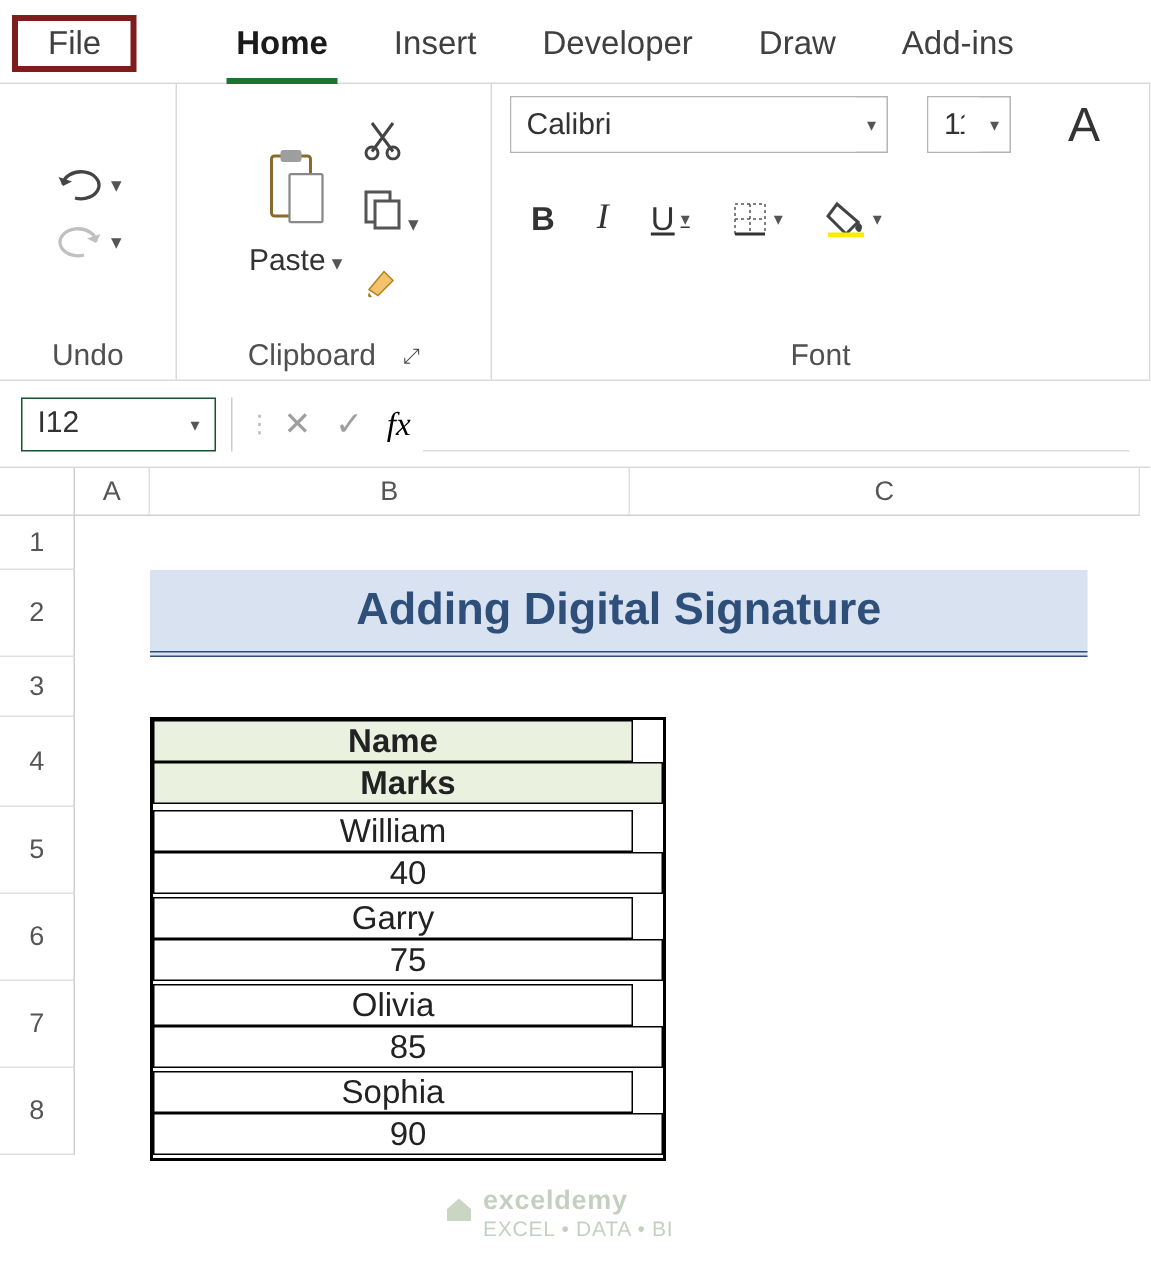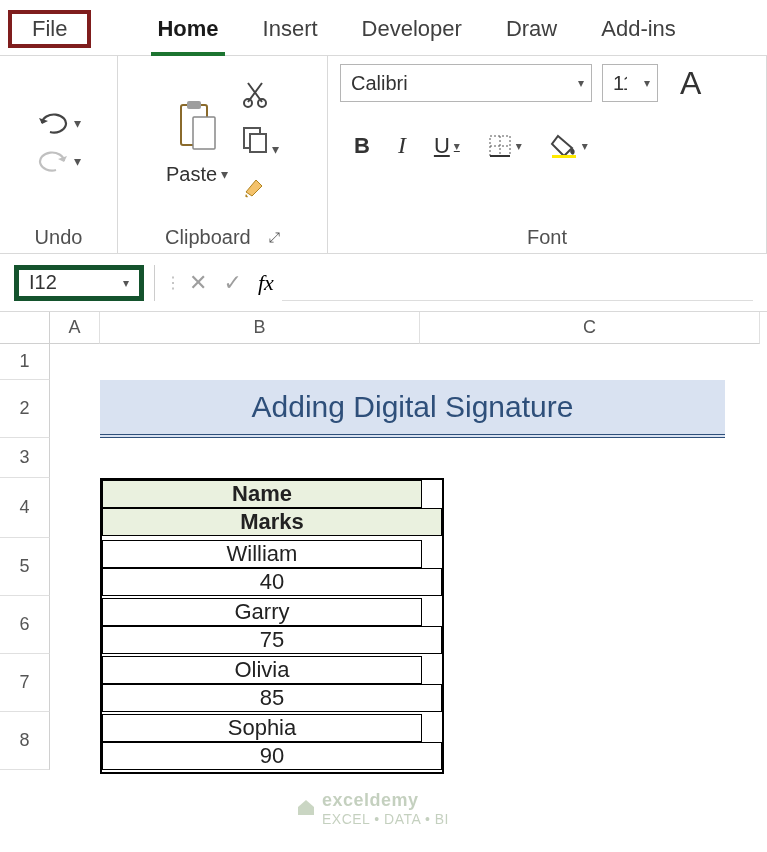--- a/index.html
+++ b/index.html
@@ -27,39 +27,39 @@
 
 
 .clipboard-main { display: flex; flex-direction: column; align-items: center; gap: 4px; }
 .clipboard-main .clip-icon svg { width: 44px; height: 56px; }
 .clipboard-main .paste-label { font-size: 20px; display: flex; align-items: center; gap: 4px; color: #333; }
 .clip-side { display: flex; flex-direction: column; gap: 14px; margin-left: 6px; }
 .clip-side svg { width: 26px; height: 28px; }
 
 
 .font-group { flex: 1; min-width: 0; }
-.font-row1 { display: flex; align-items: center; gap: 10px; margin-bottom: 22px; width: 100%; }
+.font-row1 { display: flex; align-items: center; gap: 26px; margin-bottom: 22px; width: 100%; }
 .combo { display: flex; align-items: center; border: 1px solid #b5b5b5; height: 38px; background: #fff; }
 .combo input { border: none; outline: none; height: 100%; font-size: 20px; padding: 0 10px; color: #333; }
 .combo .dd { width: 20px; text-align: center; font-size: 12px; color: #555; }
 .font-name-combo input { width: 230px; }
 .font-size-combo input { width: 34px; }
 .big-a { font-size: 32px; font-weight: 400; color: #333; margin-left: 12px; }
 .font-row2 { display: flex; align-items: center; gap: 28px; width: 100%; padding-left: 14px; }
 .fbtn { font-size: 22px; color: #333; display: flex; align-items: center; gap: 4px; }
 .fbtn.bold { font-weight: 700; }
 .fbtn.italic { font-style: italic; font-family: serif; font-size: 24px; }
 .fbtn.underline { text-decoration: underline; }
 .border-icon svg { width: 24px; height: 24px; }
 .fill-icon svg { width: 28px; height: 24px; }
 .font-body { display: flex; flex-direction: column; width: 100%; }
 
 
 .formula-bar { display: flex; align-items: center; height: 58px; border-bottom: 1px solid #d9d9d9; padding: 0 14px; }
-.name-box { border: 5px solid #14532d; width: 130px; height: 36px; font-size: 20px; padding: 0 10px; color: #333; display: flex; align-items: center; justify-content: space-between; gap: 27px; }
+.name-box { border: 1px solid #14532d; width: 130px; height: 36px; font-size: 20px; padding: 0 10px; color: #333; display: flex; align-items: center; justify-content: space-between; gap: 27px; }
 .name-box .dd { font-size: 12px; color: #555; }
 .fb-sep { width: 1px; height: 36px; background: #ccc; margin: 0 10px; }
 .fb-btn { font-size: 22px; color: #9e9e9e; padding: 0 8px; }
 .fb-btn.fx { color: #000000; font-style: italic; font-family: serif; text-align: center; }
 .fb-input { flex: 1; height: 36px; border: none; border-bottom: 1px solid #ddd; font-size: 18px; padding: 0 8px; outline: none; }
 
 
 .sheet { display: flex; }
 .row-headers { width: 50px; }
 .rownum { border-right: 1px solid #d0d0d0; border-bottom: 1px solid #e0e0e0; color: #555; font-size: 18px; display: flex; align-items: center; justify-content: center; }
@@ -74,21 +74,21 @@
 .r1 { height: 36px; }
 .r-title { height: 58px; }
 .r-sp { height: 40px; }
 .r-hd { height: 60px; }
 .r-dt { height: 58px; }
 
 .grid-row { display: flex; }
 .cell { border-right: 1px solid transparent; }
 
 
-.title-cell { background: #d9e2f1; color: #2e4f7a; font-size: 30px; font-weight: 400; display: flex; align-items: center; justify-content: center; width: 625px; border-bottom: 4px double #2e4f7a; }
+.title-cell { background: #d9e2f1; color: #2e4f7a; font-size: 30px; font-weight: 700; display: flex; align-items: center; justify-content: center; width: 625px; border-bottom: 4px double #2e4f7a; }
 
 
 .tbl { border: 2px solid #000; }
 .tbl .th { background: #eaf1df; font-weight: 700; font-size: 22px; }
 .tbl .td, .tbl .th { border: 1px solid #000; display: flex; align-items: center; justify-content: center; font-size: 22px; color: #222; }
 .tbl-row { display: flex; flex-direction: column; }
 .tbl .colB { width: 320px; }
 .tbl .colC { width: 340px; }
 
 

